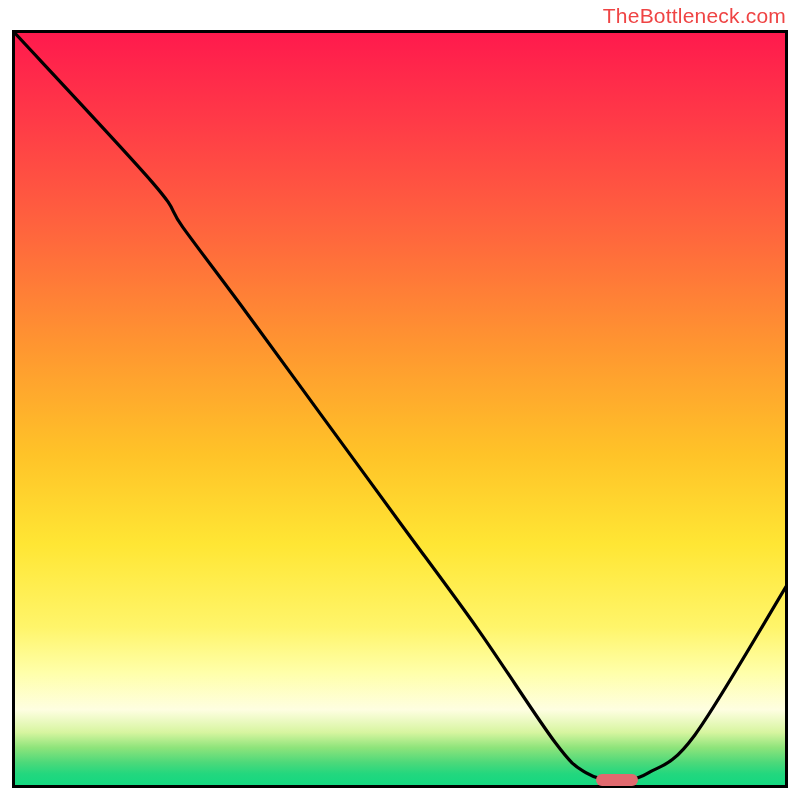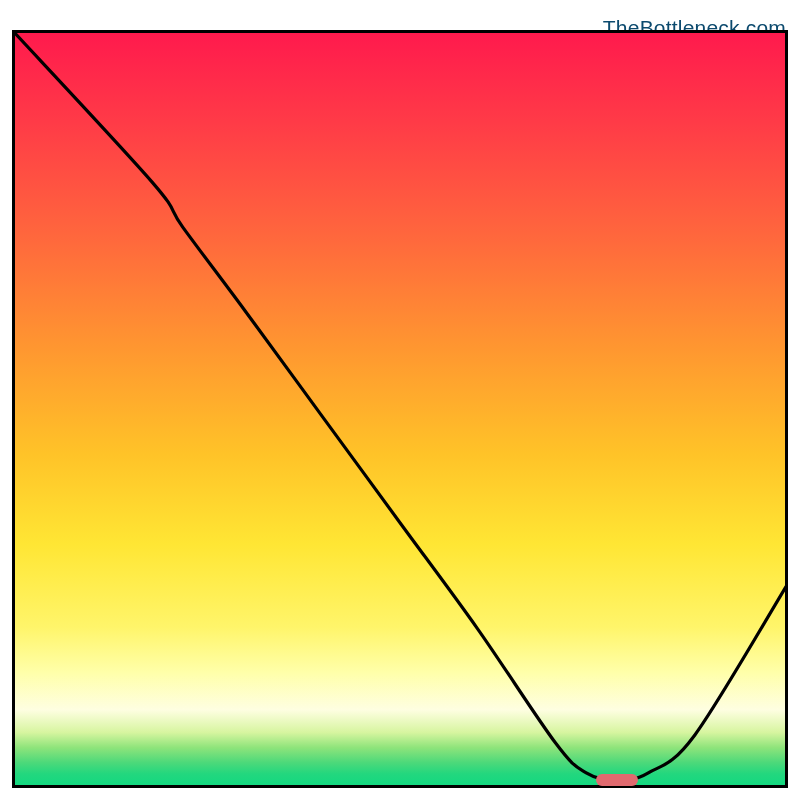--- a/index.html
+++ b/index.html
@@ -14,24 +14,23 @@
   .wrap {
     position: relative;
     width: 800px;
     height: 800px;
   }
   .attribution {
     position: absolute;
     top: 4px;
     right: 14px;
     font-size: 21px;
-    color: #0c4a6e;
+    color: #ef4444;
     font-weight: 400;
     letter-spacing: 0.2px;
-    margin-top: 12px;
   }
   .plot {
     position: absolute;
     left: 12px;
     top: 30px;
     width: 776px;
     height: 758px;
     box-sizing: border-box;
   }
   .gradient {

